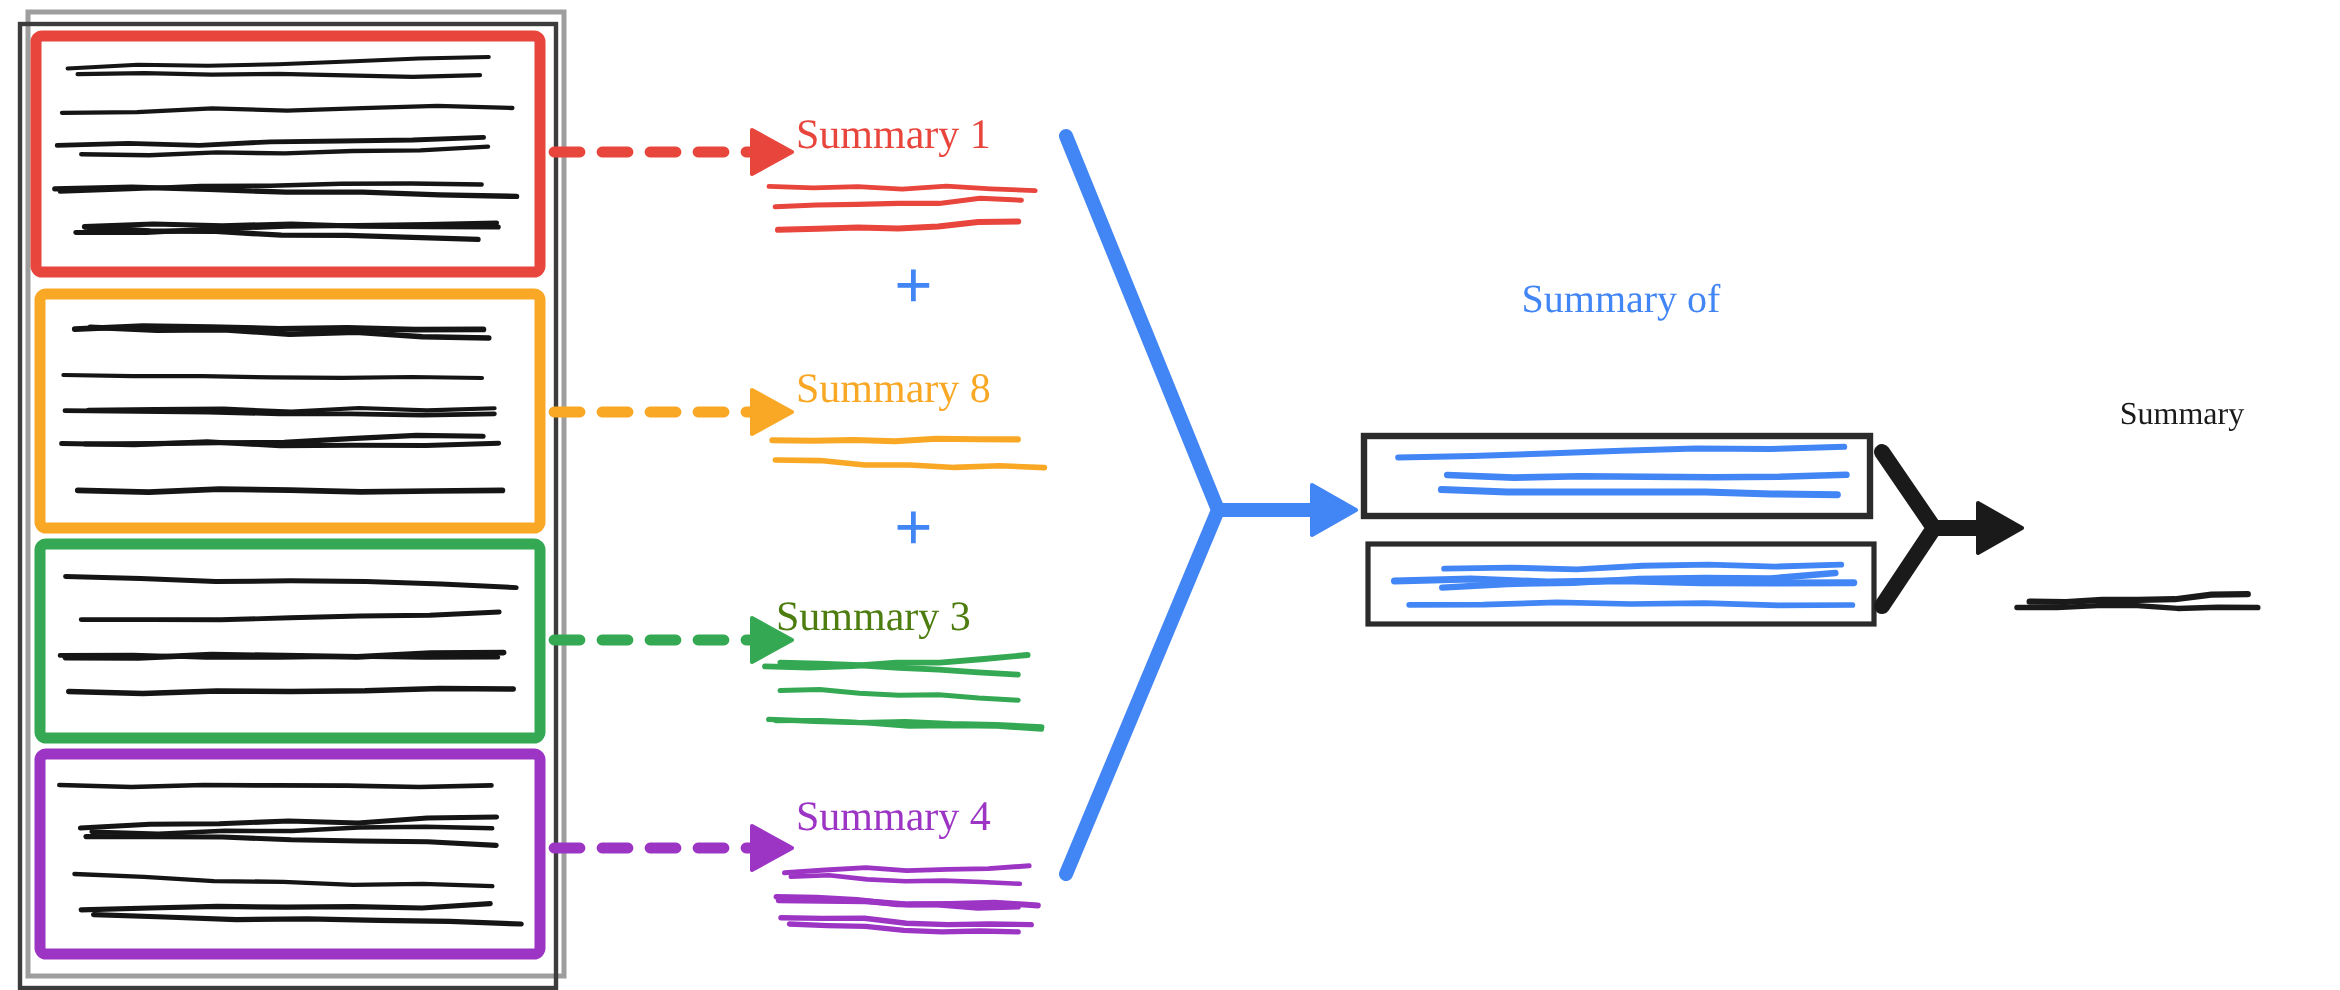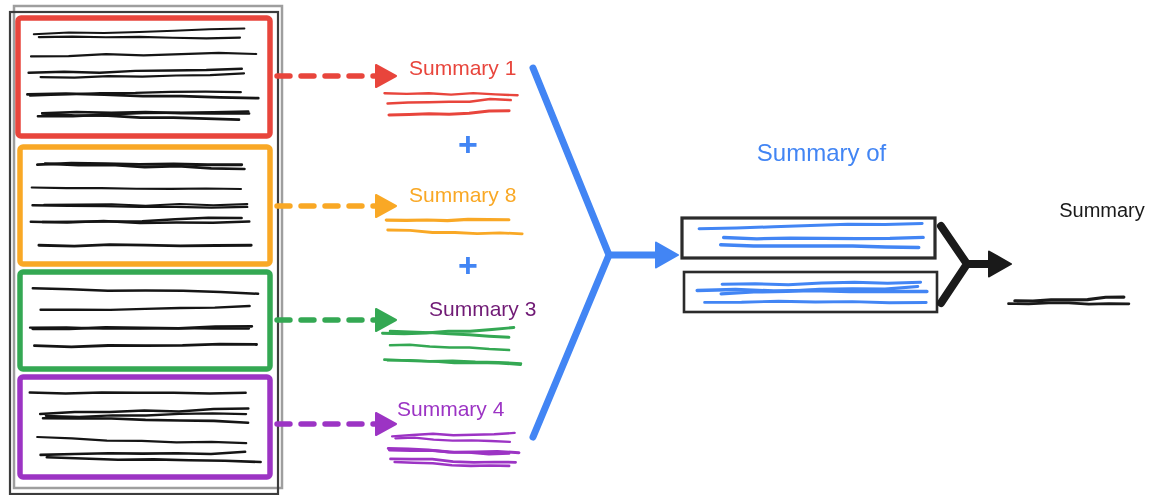--- a/index.html
+++ b/index.html
@@ -21,36 +21,35 @@
   svg.layer {
     position: absolute;
     left: 0;
     top: 0;
     width: 1170px;
     height: 495px;
   }
   .lbl {
     position: absolute;
     white-space: nowrap;
-    font-family: Liberation Sans, sans-serif;
+    font-family: Liberation Serif, serif;
     line-height: 1.0;
-    margin-left: 11px;
   }
   .summary-label {
     font-size: 21px;
     font-weight: 400;
   }
   .sos-label {
-    font-size: 24px;
+    font-size: 20px;
     font-weight: 500;
     text-align: center;
     line-height: 1.28;
   }
   .final-label {
-    font-size: 20px;
+    font-size: 16px;
     font-weight: 400;
     color: #1a1a1a;
     text-align: center;
     line-height: 1.32;
   }
   .plus-sign {
     font-size: 34px;
     font-weight: 700;
     line-height: 1;
   }
@@ -135,22 +134,22 @@
       <path d="M704.6 302.4 L741.5 302.3 L778.5 301.2 L815.4 302.0 L852.3 301.6 L889.3 302.7 L926.2 302.5 " fill="none" stroke="#4285F4" stroke-width="2.85587267880328" stroke-linecap="round" stroke-linejoin="round"></path>
       <path d="M 941 226 L 967 264 L 941 303" fill="none" stroke="#1A1A1A" stroke-width="8" stroke-linecap="round" stroke-linejoin="round"></path>
       <line x1="967" y1="264" x2="993" y2="264" stroke="#1A1A1A" stroke-width="8" stroke-linecap="butt"></line>
       <path d="M 989 251.5 L 1011 264 L 989 276.5 Z" fill="#1A1A1A" stroke="#1A1A1A" stroke-width="2" stroke-linejoin="round"></path>
       <path d="M1014.8 300.8 L1032.9 301.0 L1051.1 299.9 L1069.3 299.9 L1087.5 299.6 L1105.7 297.3 L1123.9 297.1 " fill="none" stroke="#1A1A1A" stroke-width="3.0971232282929124" stroke-linecap="round" stroke-linejoin="round"></path>
       <path d="M1008.5 303.7 L1028.6 303.8 L1048.7 302.8 L1068.7 302.8 L1088.8 304.2 L1108.9 303.6 L1128.9 303.8 " fill="none" stroke="#1A1A1A" stroke-width="2.7265305736102166" stroke-linecap="round" stroke-linejoin="round"></path>
     </svg>
 
   <div class="lbl summary-label" id="t-sum-0" style="left: 398px; top: 57px; color: rgb(232, 69, 60);">Summary 1</div>
   <div class="lbl summary-label" id="t-sum-1" style="left: 398px; top: 184px; color: rgb(249, 168, 37);">Summary 8</div>
-  <div class="lbl summary-label" id="t-sum-2" style="left: 418px; top: 298px; color: #701a75;">Summary 3</div>
-  <div class="lbl summary-label" id="t-sum-3" style="left: 386px; top: 398px; color: rgb(156, 52, 196);">Summary 4</div>
+  <div class="lbl summary-label" id="t-sum-2" style="left: 388px; top: 298px; color: #4d7c0f;">Summary 3</div>
+  <div class="lbl summary-label" id="t-sum-3" style="left: 398px; top: 398px; color: rgb(156, 52, 196);">Summary 4</div>
 
   <div class="lbl plus-sign" id="t-plus-0" style="left: 447px; top: 127px; color: rgb(66, 133, 244);">+</div>
   <div class="lbl plus-sign" id="t-plus-1" style="left: 447px; top: 248px; color: rgb(66, 133, 244);">+</div>
 
   <div class="lbl sos-label" id="t-sos" style="left: 683px; top: 138px; width: 255px; color: rgb(66, 133, 244);">
     <div>Summary of</div>
   </div>
 
   <div class="lbl final-label" id="t-final" style="left: 1018px; top: 197px; width: 146px; color: rgb(26, 26, 26);">
     <div>Summary</div>

